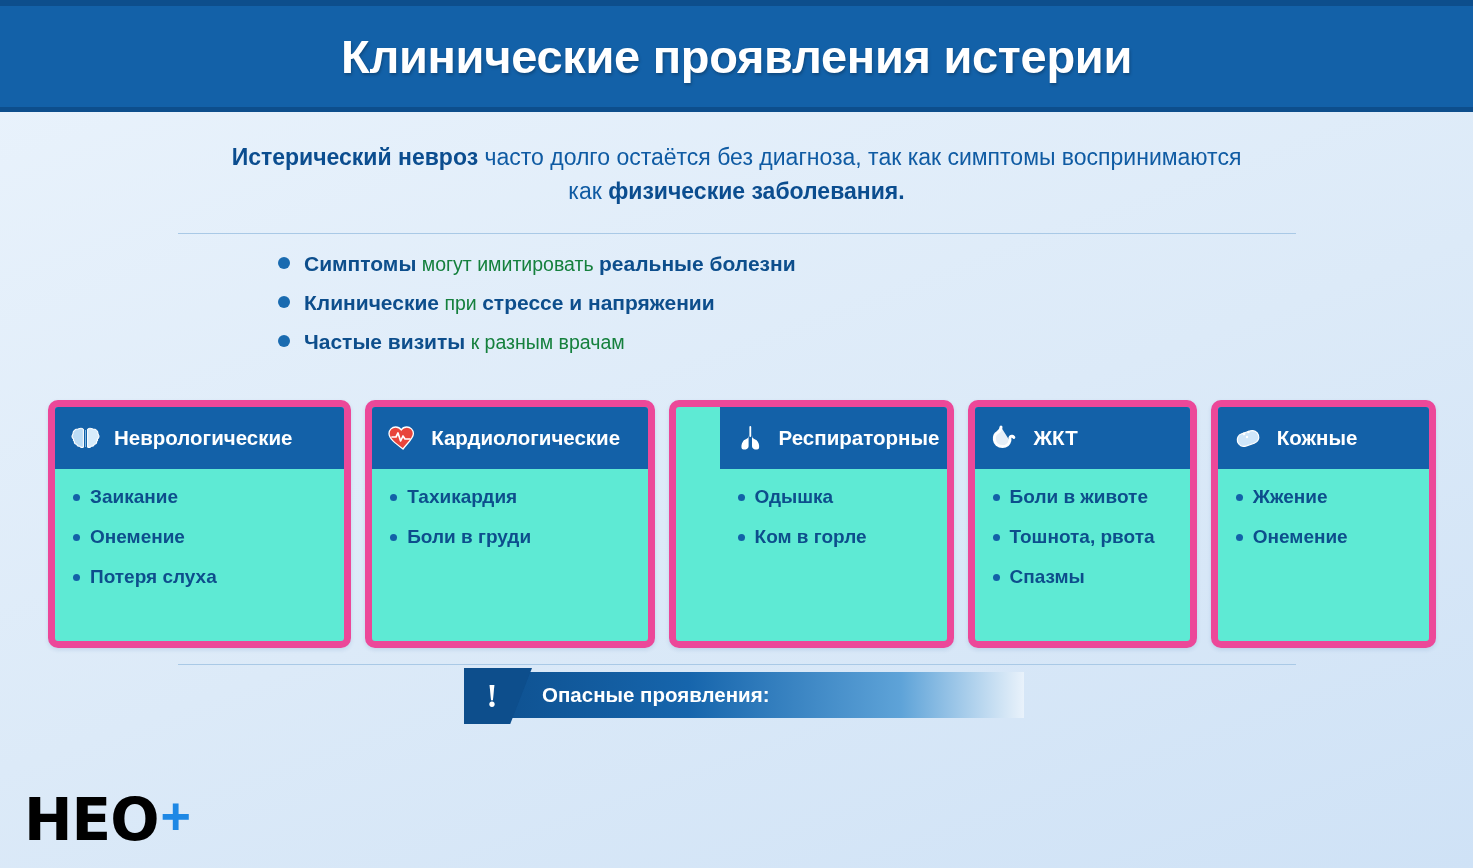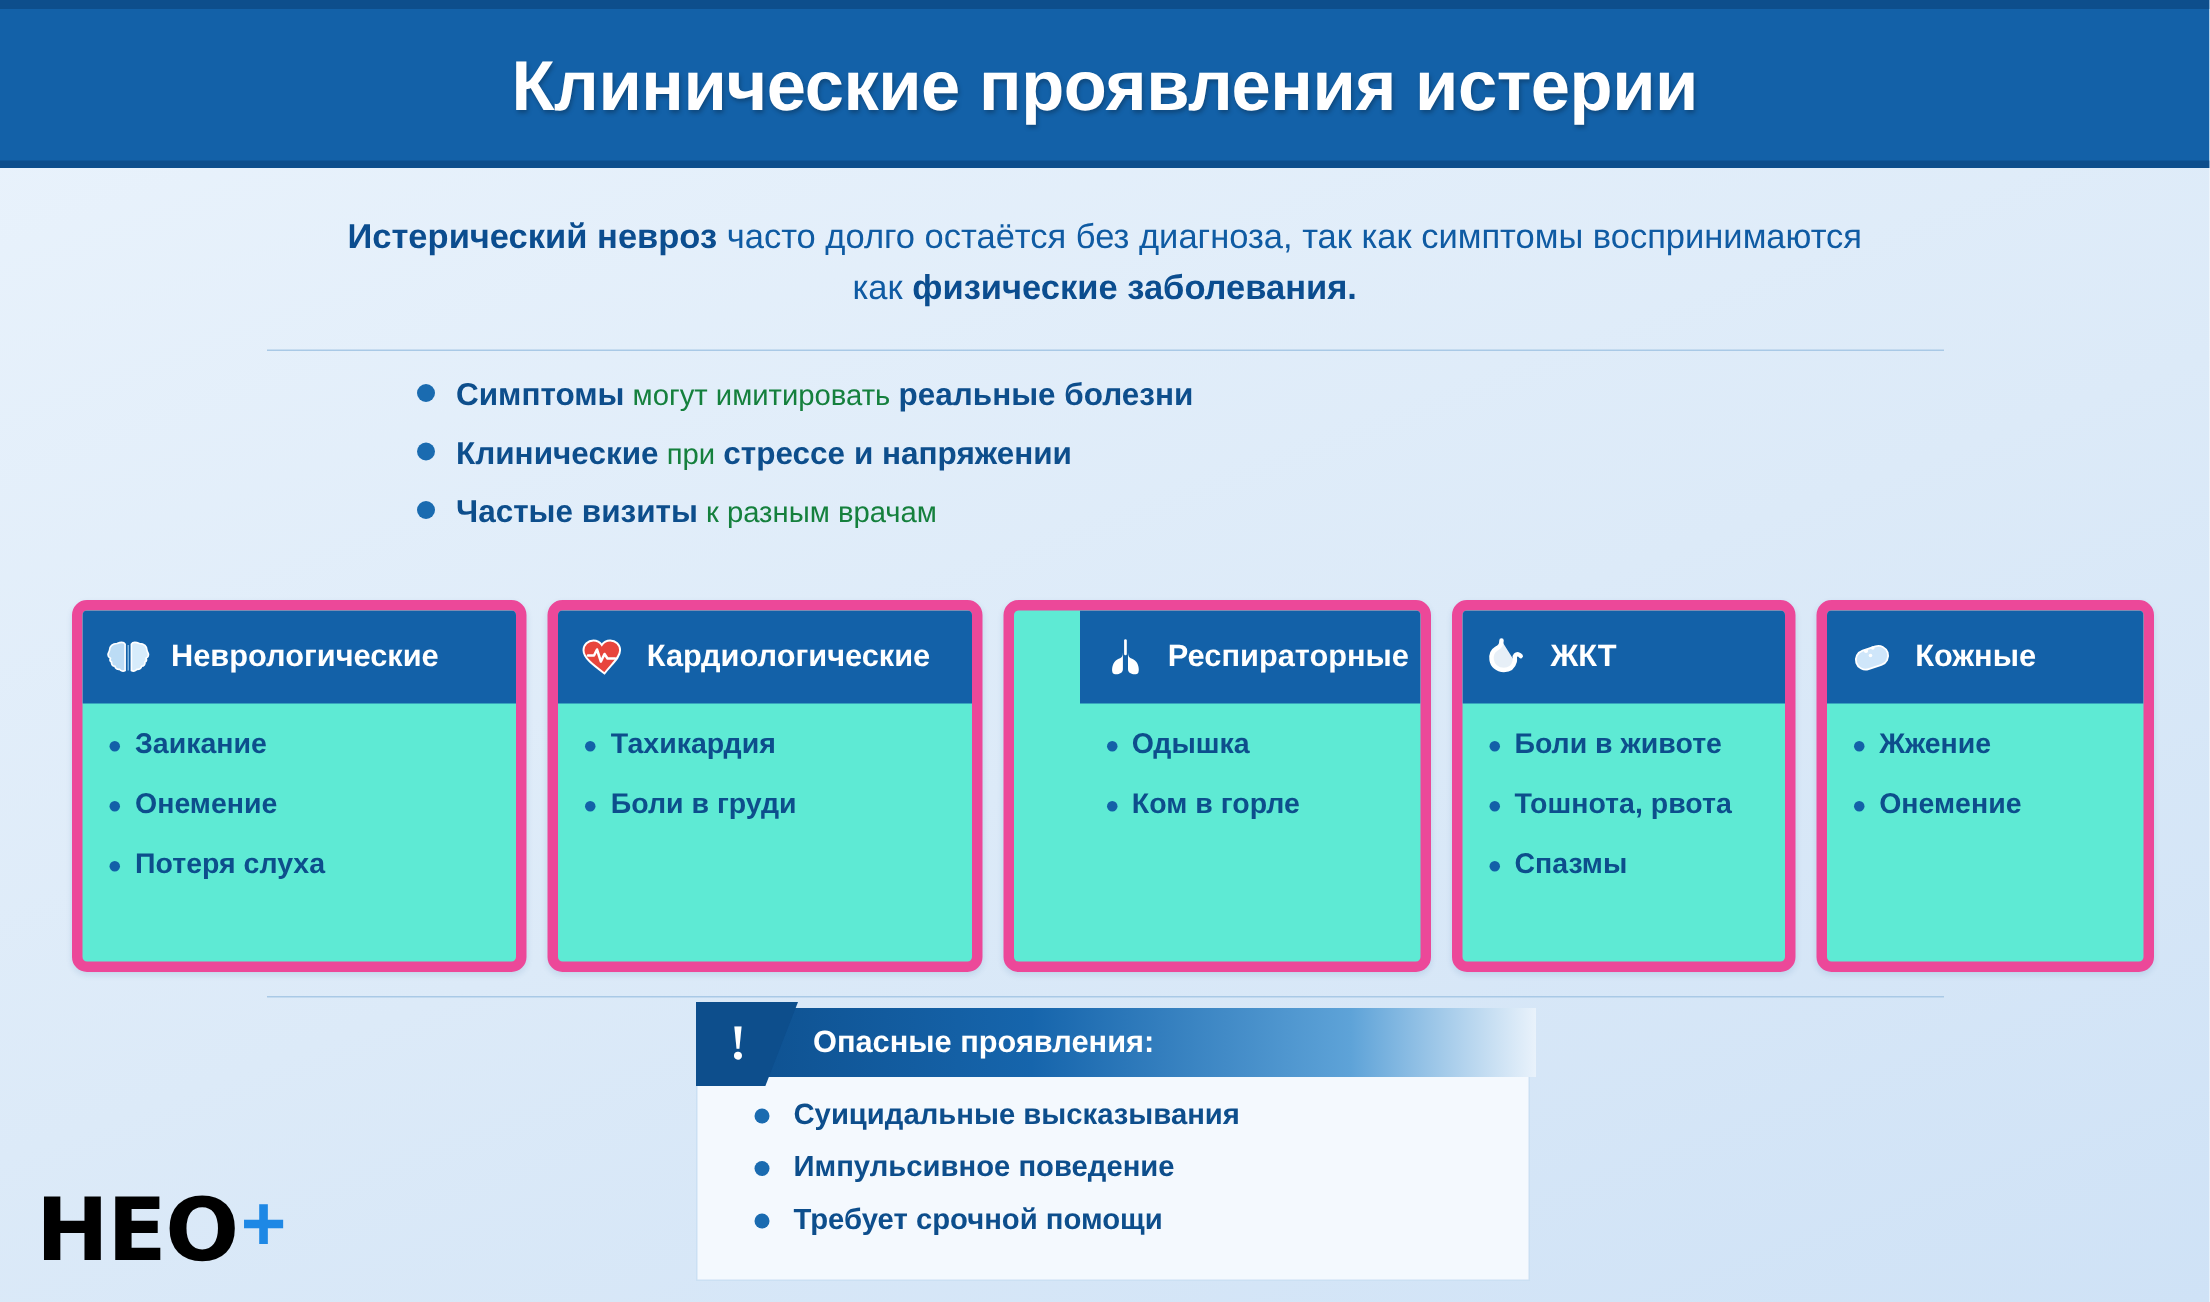--- a/index.html
+++ b/index.html
@@ -329,25 +329,18 @@
 
 <div class="divider d2"></div>
 
 <div class="warn">
   <div class="warn-head">
     <span class="warn-badge">
       <span>!</span>
     </span>
     <span>Опасные проявления:</span>
   </div>
-  <div class="warn-body">
-    <ul>
-      <li>Суицидальные высказывания</li>
-      <li>Импульсивное поведение</li>
-      <li>Требует срочной помощи</li>
-    </ul>
-  </div>
 </div>
 
 <div class="logo">
   <span class="word">HEO</span>
   <span class="plus">+</span>
 </div>
 
 </body></html>

